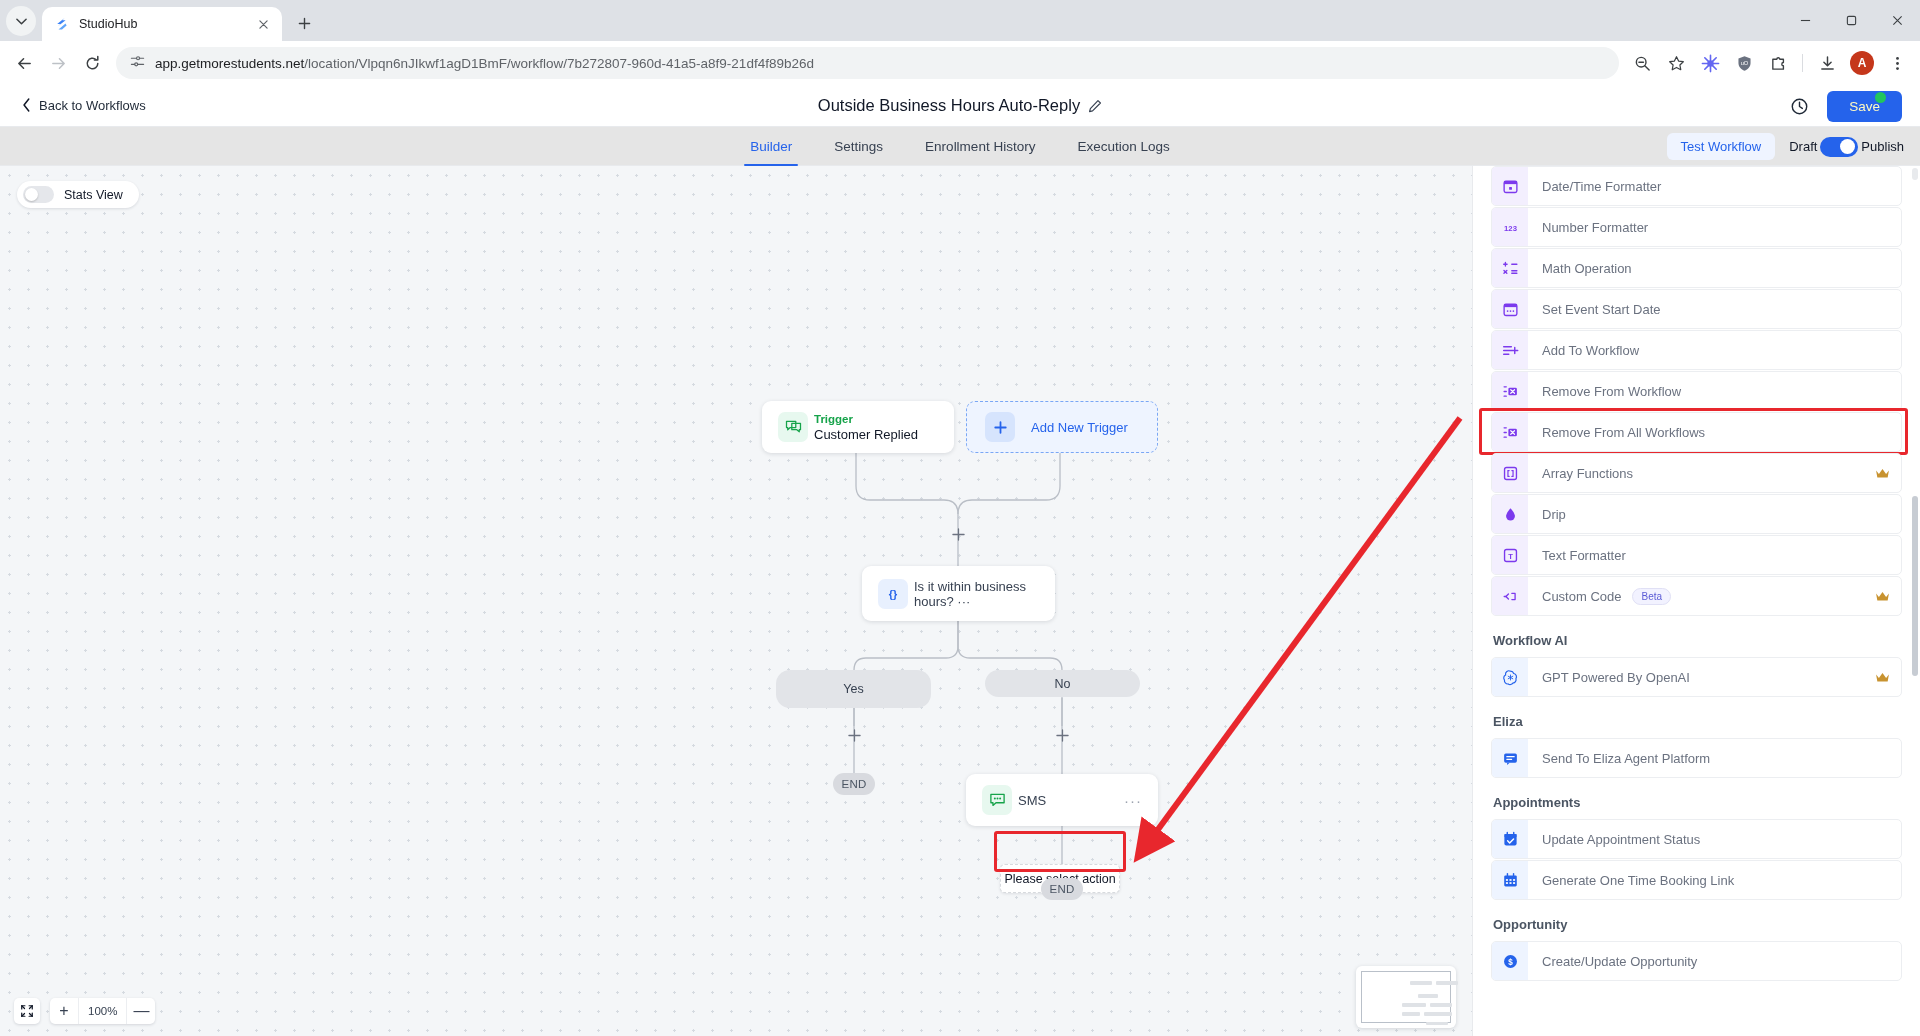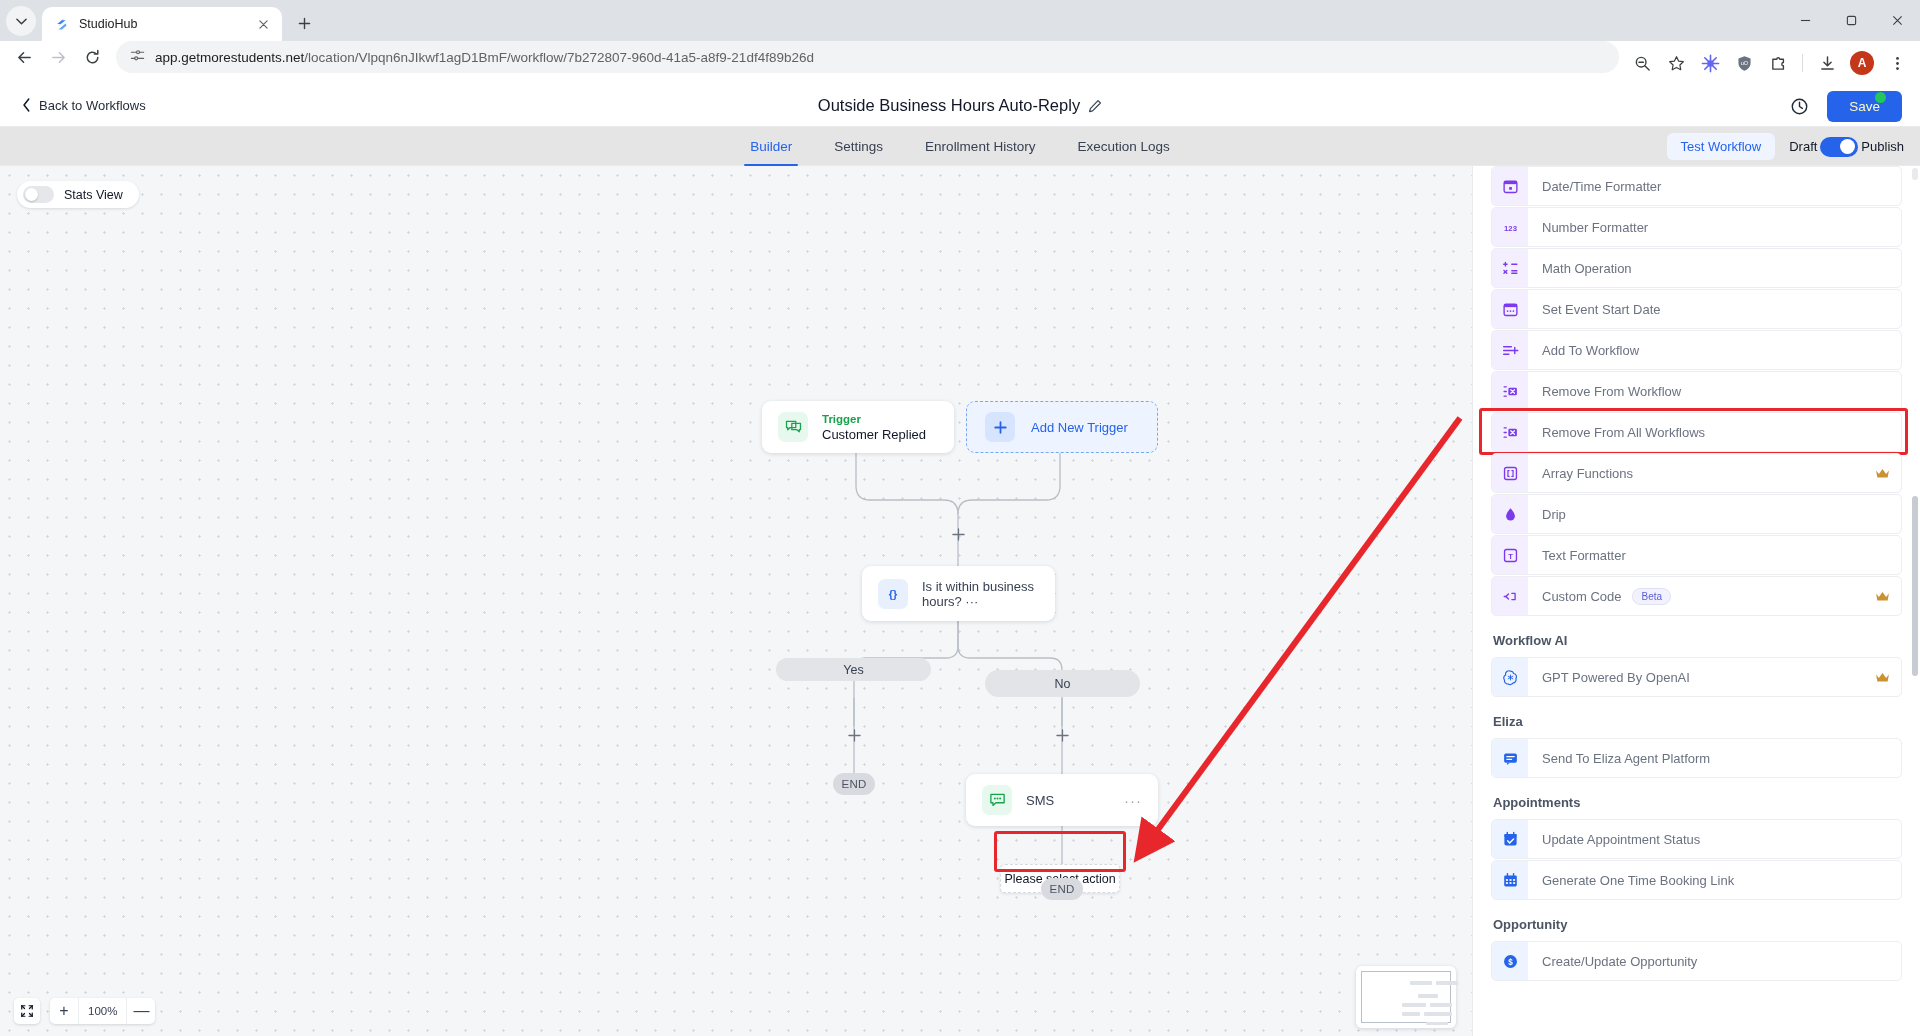--- a/index.html
+++ b/index.html
@@ -50,21 +50,21 @@
     position: absolute; right: 0; top: 0; height: 41px;
     display: flex; align-items: center; gap: 0;
   }
   .win-btn {
     width: 46px; height: 41px; display: flex;
     align-items: center; justify-content: center; color: #3c4043;
   }
 
   .omnibar {
     height: 44px; background: #ffffff;
-    display: flex; padding: 0 8px; gap: 2px;
+    display: flex; align-items: center; padding: 0 8px; gap: 2px;
   }
   .nav-btn {
     width: 32px; height: 32px; border-radius: 16px;
     display: flex; align-items: center; justify-content: center;
     color: #3c4043; flex: 0 0 32px;
   }
   .nav-btn.disabled { color: #bdc1c6; }
   .urlbox {
     flex: 1; height: 32px; background: #f1f3f4; border-radius: 16px;
     display: flex; align-items: center; padding: 0 14px; gap: 10px;
@@ -181,21 +181,21 @@
     width: 13px; height: 13px; border-radius: 7px; background: #fff;
     box-shadow: 0 1px 2px rgba(0,0,0,.2);
   }
   .stats-label { font-size: 12.5px; color: #111827; font-weight: 500; }
 
   
   .node {
     position: absolute; background: #fff; border-radius: 9px;
     box-shadow: 0 1px 4px rgba(16,24,40,.13);
   }
-  .node-inner { display: flex; align-items: center; gap: 14px; padding: 0 16px; height: 100%; }
+  .node-inner { display: flex; align-items: center; gap: 6px; padding: 0 16px; height: 100%; }
   .node-icon {
     width: 30px; height: 30px; border-radius: 7px;
     display: flex; align-items: center; justify-content: center; flex: 0 0 30px;
   }
   .ic-green { background: #e7f8ef; }
   .ic-blue  { background: #e8f0fe; }
   .node-txt { display: flex; flex-direction: column; gap: 2px; }
   .node-sub { font-size: 11.5px; color: #16a34a; font-weight: 600; }
   .node-main { font-size: 13px; color: #111827; }
   .node-label1 { font-size: 13px; color: #374151; }
@@ -550,21 +550,21 @@
           <div class="node-inner">
             <span class="node-icon ic-blue">
               <svg width="18" height="18" viewBox="0 0 20 20">
                   <text x="10" y="14.4" font-size="12" font-weight="bold" fill="#2563eb" text-anchor="middle" font-family="Liberation Sans">{}</text>
                 </svg>
             </span>
             <span class="node-label1">Is it within business hours? ···</span>
           </div>
         </div>
 
-        <div class="branch-pill" style="left:776px; top:492px; width:155px; height:23px;">
+        <div class="branch-pill" style="left:776px; top:504px; width:155px; height:38px;">
           <span>Yes</span>
         </div>
         <div class="branch-pill" style="left:985px; top:504px; width:155px; height:27px;">
           <span>No</span>
         </div>
 
         <div class="plus-mark" style="left:848px; top:563px;">
           <svg width="13" height="13" viewBox="0 0 14 14">
               <path d="M7 1 V13 M1 7 H13" stroke="#6b7280" stroke-width="1.35" stroke-linecap="round"></path>
             </svg>

